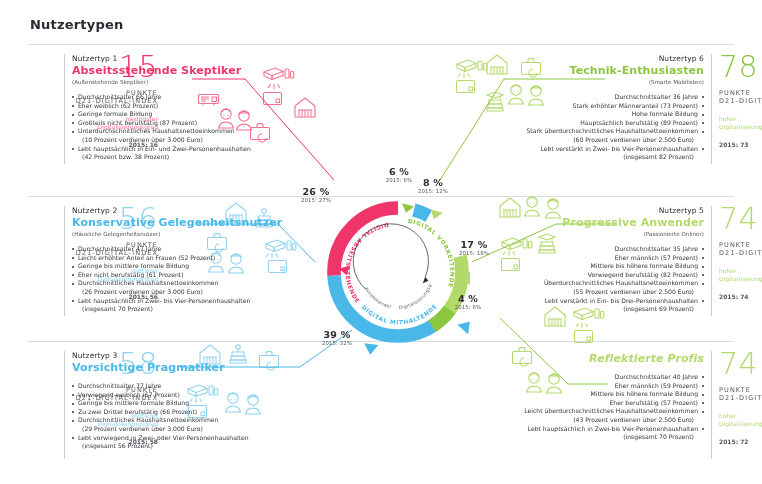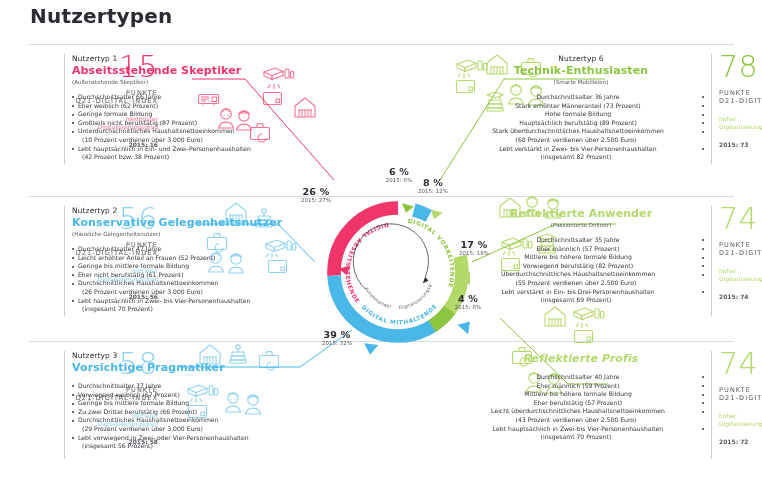--- a/index.html
+++ b/index.html
@@ -6,21 +6,21 @@
   body{
     width:762px;height:484px;background:#ffffff;overflow:hidden;position:relative;
     font-family:"DejaVu Sans","Liberation Sans",sans-serif;
     -webkit-font-smoothing:antialiased;
   }
   .stage{position:absolute;left:0;top:0;width:762px;height:484px;}
   .abs{position:absolute;}
 
   
   #page-title{
-    left:30px;top:4px;font-size:20px;font-weight:bold;color:#2b2b33;letter-spacing:.2px;
+    left:30px;top:17px;font-size:13px;font-weight:bold;color:#2b2b33;letter-spacing:.2px;
   }
 
   
   .hsep{position:absolute;height:1px;left:28px;width:706px;background:#d8dde2;}
 
   
   .scoreblock{position:absolute;width:172px;text-align:right;}
   .scoreblock .bignum{font-size:30px;line-height:30px;font-weight:300;letter-spacing:.5px;}
   .scoreblock .punkte{font-size:6.5px;color:#53565c;letter-spacing:1.1px;margin-top:7px;}
   .scoreblock .index{font-size:6.5px;color:#53565c;letter-spacing:1.1px;}
@@ -35,21 +35,21 @@
 
   
   .typecol{position:absolute;width:246px;}
   .typecol .tnum{font-size:7.5px;font-weight:normal;color:#2b2b33;letter-spacing:.1px;}
   .typecol .tname{font-size:11px;font-weight:bold;letter-spacing:.1px;margin-top:1px;}
   .typecol .talt{font-size:5.6px;color:#53565c;margin-top:2px;}
   .typecol ul{list-style:none;margin:8px 0 0 0;padding:0;}
   .typecol li{font-size:6.1px;line-height:8.6px;color:#33363b;position:relative;padding-left:6px;}
   .typecol li .sub{display:block;padding-left:4px;}
   .typecol li:before{content:"";position:absolute;left:0;top:3.4px;width:2px;height:2px;background:#33363b;border-radius:50%;}
-  .typecol.ralign{text-align:center;}
+  .typecol.ralign{text-align:right;}
   .typecol.ralign li{padding-left:0;padding-right:6px;}
   .typecol.ralign li:before{left:auto;right:0;}
   .typecol.ralign li .sub{padding-left:0;padding-right:4px;}
 
   
   #donut{left:318px;top:192px;width:160px;height:160px;}
   .pcLabel{position:absolute;text-align:center;}
   .pcLabel .big{font-size:9.5px;font-weight:bold;color:#2b2b33;letter-spacing:.2px;}
   .pcLabel .small{font-size:5.4px;color:#53565c;margin-top:0px;letter-spacing:.1px;}
 
@@ -384,21 +384,22 @@
     <div class="punkte">PUNKTE</div>
     <div class="index">D21-DIGITAL-INDEX</div>
     <div class="grad" style="color:#b3d96b;">
       <div>hoher</div>
       <div>Digitalisierungsgrad</div>
     </div>
     <div class="prev">2015: 73</div>
   </div>
 
   <div class="typecol ralign" style="left:458px;top:206px;width:246px;">
-    <div class="tname" style="color:#b3d96b;">Reflektierte Anwender</div>
+    <div class="tnum">Nutzertyp 5</div>
+    <div class="tname" style="color:#b3d96b;">Progressive Anwender</div>
     <div class="talt">(Passionierte Onliner)</div>
     <ul>
       <li><span>Durchschnittsalter 35 Jahre</span></li>
       <li><span>Eher männlich (57 Prozent)</span></li>
       <li><span>Mittlere bis höhere formale Bildung</span></li>
       <li><span>Vorwiegend berufstätig (82 Prozent)</span></li>
       <li><span>Überdurchschnittliches Haushaltsnettoeinkommen</span><span class="sub">(55 Prozent verdienen über 2.500 Euro)</span></li>
       <li><span>Lebt verstärkt in Ein- bis Drei-Personenhaushalten</span><span class="sub">(insgesamt 69 Prozent)</span></li>
     </ul>
   </div>

